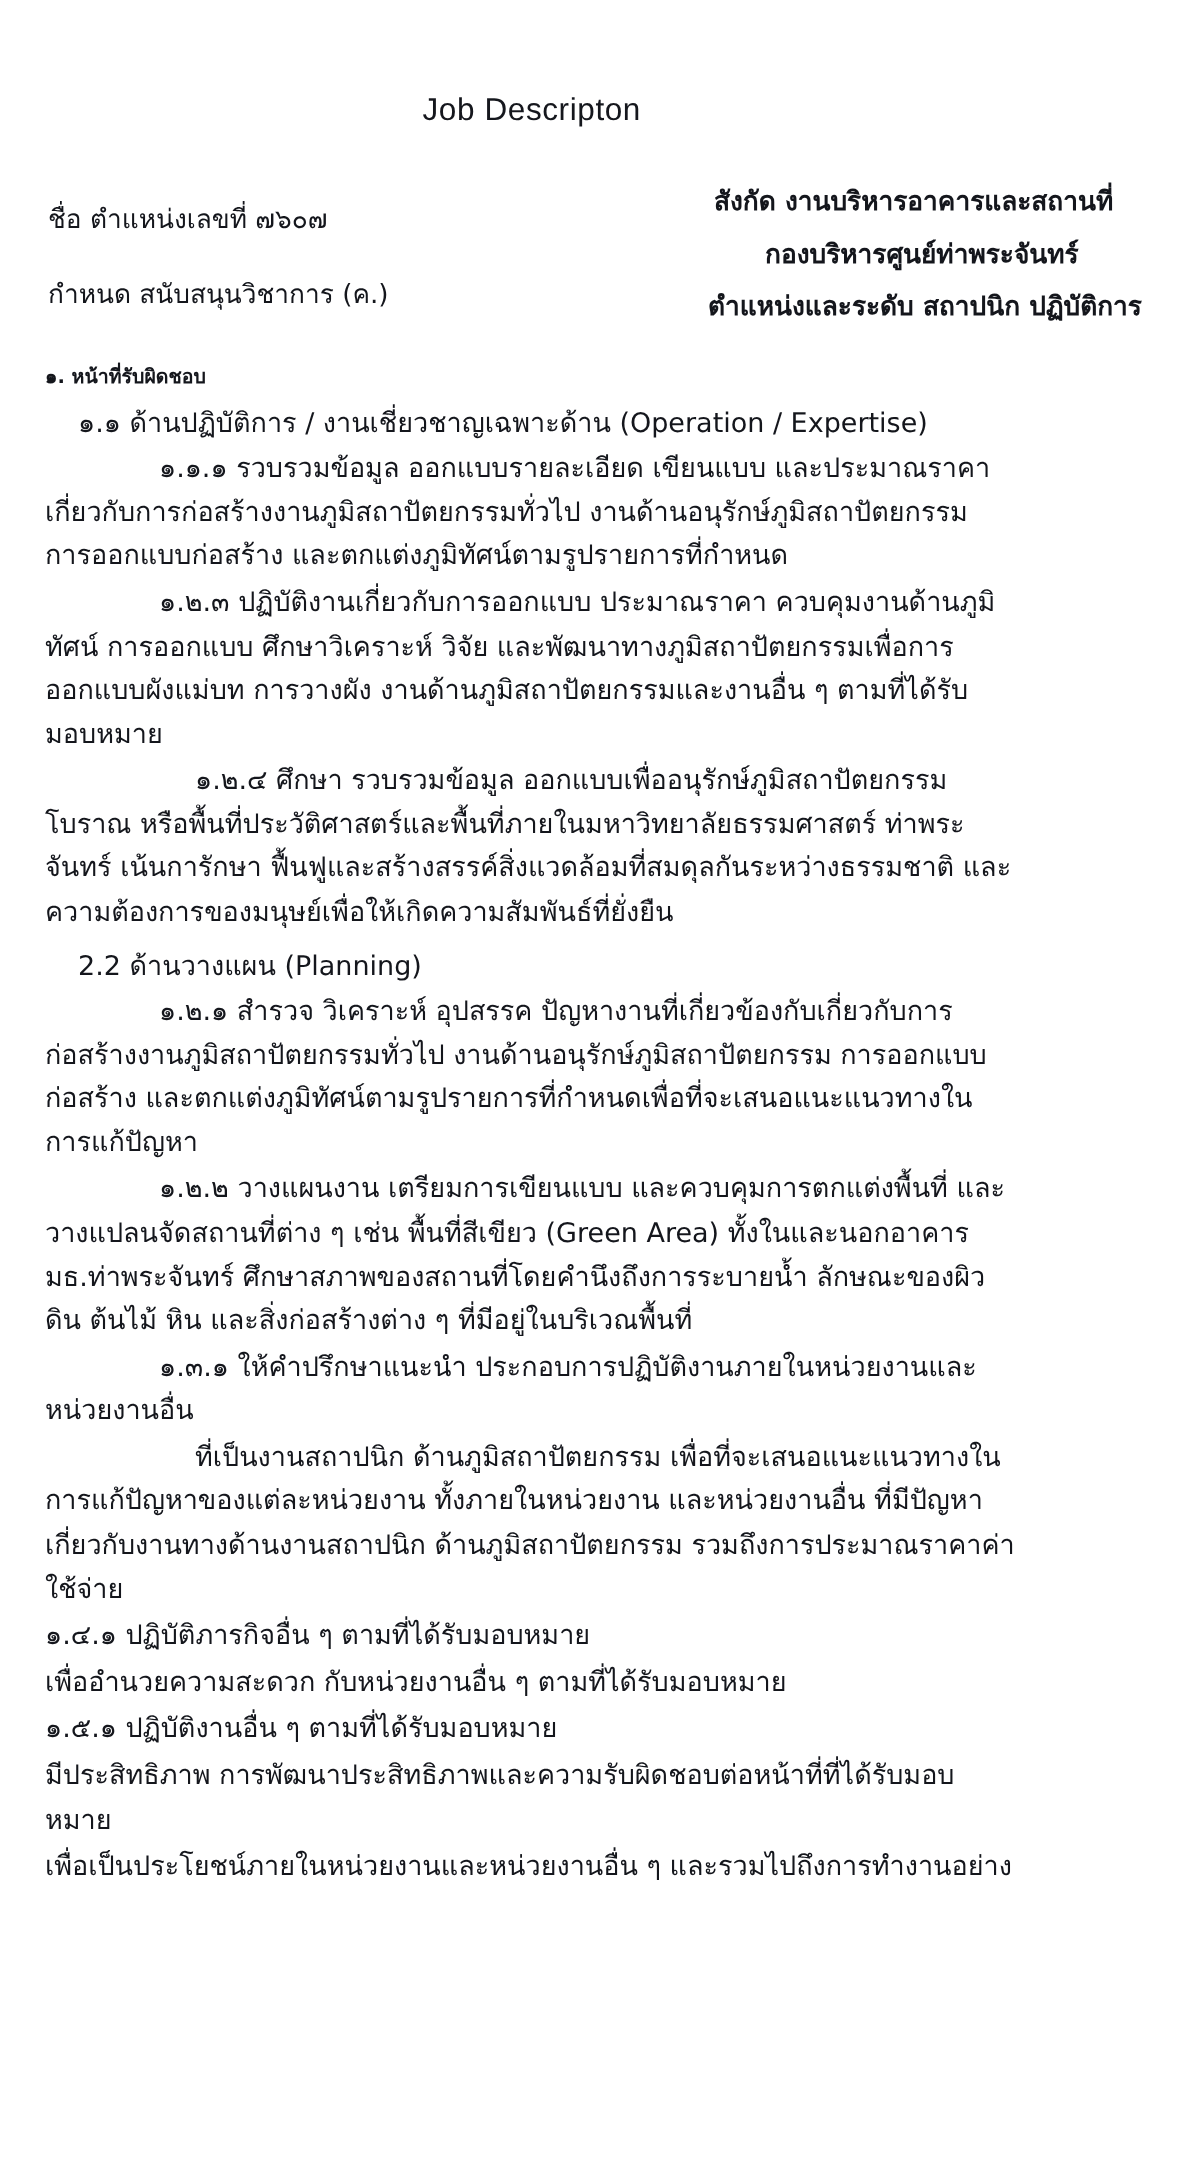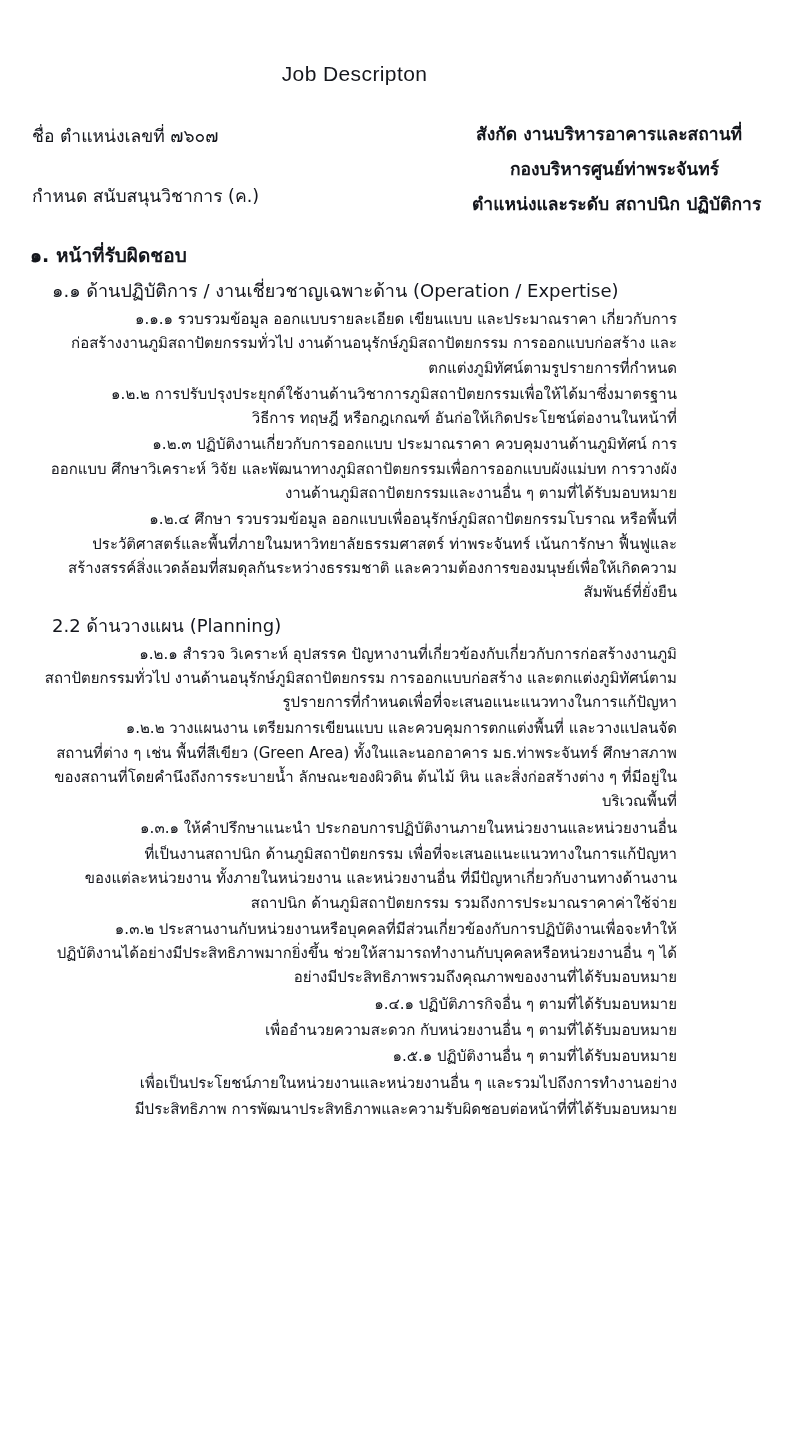--- a/index.html
+++ b/index.html
@@ -32,21 +32,21 @@
     color: #15171d;
   }
   .header-block {
     position: relative;
     height: 108px;
     margin-bottom: 12px;
   }
   .hdr-left-1 {
     position: absolute;
     left: 4px;
-    top: 2px;
+    top: 12px;
     font-size: 17.5px;
   }
   .hdr-left-2 {
     position: absolute;
     left: 4px;
     top: 62px;
     font-size: 17.5px;
   }
   .hdr-right {
     position: absolute;
@@ -58,34 +58,34 @@
   .hdr-right div {
     font-size: 17.5px;
     margin-bottom: 7px;
     white-space: nowrap;
   }
   .hdr-r1 { padding-left: 48px; }
   .hdr-r2 { padding-left: 82px; }
   .hdr-r3 { padding-left: 44px; }
   .bold { font-weight: bold; }
   .section-h {
-    font-size: 19px;
+    font-size: 13px;
     font-weight: bold;
     margin: 10px 0 2px 0;
   }
   .lvl1 {
     font-size: 18px;
     font-weight: normal;
     margin: 6px 0 2px 22px;
   }
   p.para {
-    font-size: 15px;
+    font-size: 18px;
     line-height: 1.62;
     margin: 0 0 2px 0;
-    text-align: right;
+    text-align: left;
   }
   .indent-1 { text-indent: 76px; }
   .indent-2 { text-indent: 100px; }
   .indent-4 { margin-left: 92px; text-indent: 0; }
   .indent-5 { margin-left: 118px; text-indent: 0; }
   .body-col {
     margin-left: 2px;
     margin-right: 4px;
   }
   .tight { line-height: 1.55; }
@@ -106,33 +106,31 @@
       <div class="hdr-r3 bold">ตำแหน่งและระดับ สถาปนิก ปฏิบัติการ</div>
     </div>
   </div>
 
   <div class="body-col">
 
     <div class="section-h">๑. หน้าที่รับผิดชอบ</div>
 
     <div class="lvl1">๑.๑ ด้านปฏิบัติการ / งานเชี่ยวชาญเฉพาะด้าน (Operation / Expertise)</div>
     <p class="para indent-1">๑.๑.๑ รวบรวมข้อมูล ออกแบบรายละเอียด เขียนแบบ และประมาณราคา เกี่ยวกับการก่อสร้างงานภูมิสถาปัตยกรรมทั่วไป งานด้านอนุรักษ์ภูมิสถาปัตยกรรม การออกแบบก่อสร้าง และตกแต่งภูมิทัศน์ตามรูปรายการที่กำหนด</p>
-    <p class="para indent-1">๑.๒.๒ การปรับปรุงประยุกต์ใช้งานด้านวิชาการภูมิสถาปัตยกรรมเพื่อให้ได้มาซึ่งมาตรฐาน วิธีการ ทฤษฎี หรือกฎเกณฑ์ อันก่อให้เกิดประโยชน์ต่องานในหน้าที่</p>
     <p class="para indent-1">๑.๒.๓ ปฏิบัติงานเกี่ยวกับการออกแบบ ประมาณราคา ควบคุมงานด้านภูมิทัศน์ การออกแบบ ศึกษาวิเคราะห์ วิจัย และพัฒนาทางภูมิสถาปัตยกรรมเพื่อการออกแบบผังแม่บท การวางผัง งานด้านภูมิสถาปัตยกรรมและงานอื่น ๆ ตามที่ได้รับมอบหมาย</p>
     <p class="para indent-2">๑.๒.๔ ศึกษา รวบรวมข้อมูล ออกแบบเพื่ออนุรักษ์ภูมิสถาปัตยกรรมโบราณ หรือพื้นที่ประวัติศาสตร์และพื้นที่ภายในมหาวิทยาลัยธรรมศาสตร์ ท่าพระจันทร์ เน้นการักษา ฟื้นฟูและสร้างสรรค์สิ่งแวดล้อมที่สมดุลกันระหว่างธรรมชาติ และความต้องการของมนุษย์เพื่อให้เกิดความสัมพันธ์ที่ยั่งยืน</p>
 
     <div class="lvl1">2.2 ด้านวางแผน (Planning)</div>
     <p class="para indent-1">๑.๒.๑ สำรวจ วิเคราะห์ อุปสรรค ปัญหางานที่เกี่ยวข้องกับเกี่ยวกับการก่อสร้างงานภูมิสถาปัตยกรรมทั่วไป งานด้านอนุรักษ์ภูมิสถาปัตยกรรม การออกแบบก่อสร้าง และตกแต่งภูมิทัศน์ตามรูปรายการที่กำหนดเพื่อที่จะเสนอแนะแนวทางในการแก้ปัญหา</p>
     <p class="para indent-1">๑.๒.๒ วางแผนงาน เตรียมการเขียนแบบ และควบคุมการตกแต่งพื้นที่ และวางแปลนจัดสถานที่ต่าง ๆ เช่น พื้นที่สีเขียว (Green Area) ทั้งในและนอกอาคาร มธ.ท่าพระจันทร์ ศึกษาสภาพของสถานที่โดยคำนึงถึงการระบายน้ำ ลักษณะของผิวดิน ต้นไม้ หิน และสิ่งก่อสร้างต่าง ๆ ที่มีอยู่ในบริเวณพื้นที่</p>
 
     <p class="para indent-1">๑.๓.๑ ให้คำปรึกษาแนะนำ ประกอบการปฏิบัติงานภายในหน่วยงานและหน่วยงานอื่น</p>
     <p class="para indent-2">ที่เป็นงานสถาปนิก ด้านภูมิสถาปัตยกรรม เพื่อที่จะเสนอแนะแนวทางในการแก้ปัญหาของแต่ละหน่วยงาน ทั้งภายในหน่วยงาน และหน่วยงานอื่น ที่มีปัญหาเกี่ยวกับงานทางด้านงานสถาปนิก ด้านภูมิสถาปัตยกรรม รวมถึงการประมาณราคาค่าใช้จ่าย</p>
-    <p class="para indent-1">๑.๓.๒ ประสานงานกับหน่วยงานหรือบุคคลที่มีส่วนเกี่ยวข้องกับการปฏิบัติงานเพื่อจะทำให้ปฏิบัติงานได้อย่างมีประสิทธิภาพมากยิ่งขึ้น ช่วยให้สามารถทำงานกับบุคคลหรือหน่วยงานอื่น ๆ ได้อย่างมีประสิทธิภาพรวมถึงคุณภาพของงานที่ได้รับมอบหมาย</p>
 
     <p class="para indent-4 tight">๑.๔.๑ ปฏิบัติภารกิจอื่น ๆ ตามที่ได้รับมอบหมาย</p>
     <p class="para indent-5 tight">เพื่ออำนวยความสะดวก กับหน่วยงานอื่น ๆ ตามที่ได้รับมอบหมาย</p>
 
     <p class="para indent-4 tight">๑.๕.๑ ปฏิบัติงานอื่น ๆ ตามที่ได้รับมอบหมาย</p>
+    <p class="para indent-5 tight">มีประสิทธิภาพ การพัฒนาประสิทธิภาพและความรับผิดชอบต่อหน้าที่ที่ได้รับมอบหมาย</p>
     <p class="para indent-5 tight">เพื่อเป็นประโยชน์ภายในหน่วยงานและหน่วยงานอื่น ๆ และรวมไปถึงการทำงานอย่าง</p>
-    <p class="para indent-5 tight">มีประสิทธิภาพ การพัฒนาประสิทธิภาพและความรับผิดชอบต่อหน้าที่ที่ได้รับมอบหมาย</p>
 
   </div>
 </div>
 
 </body></html>

